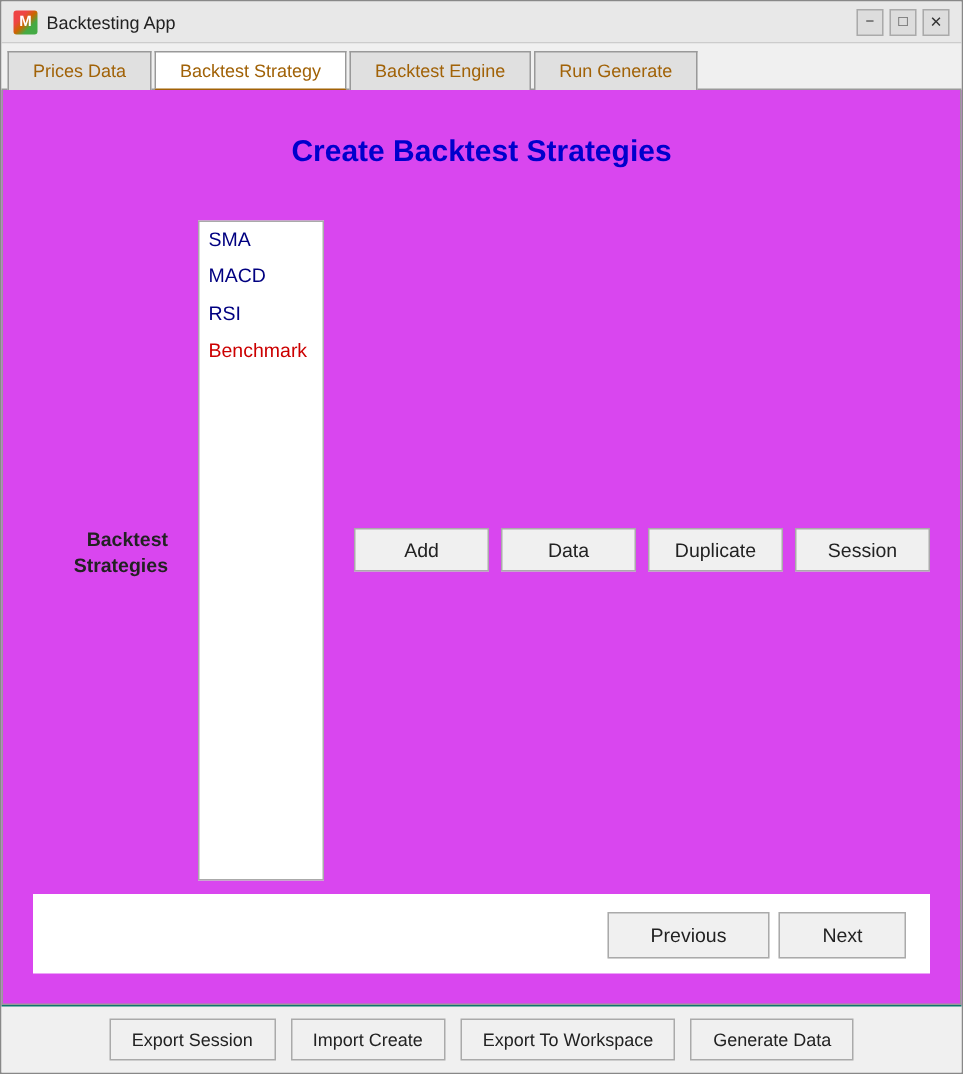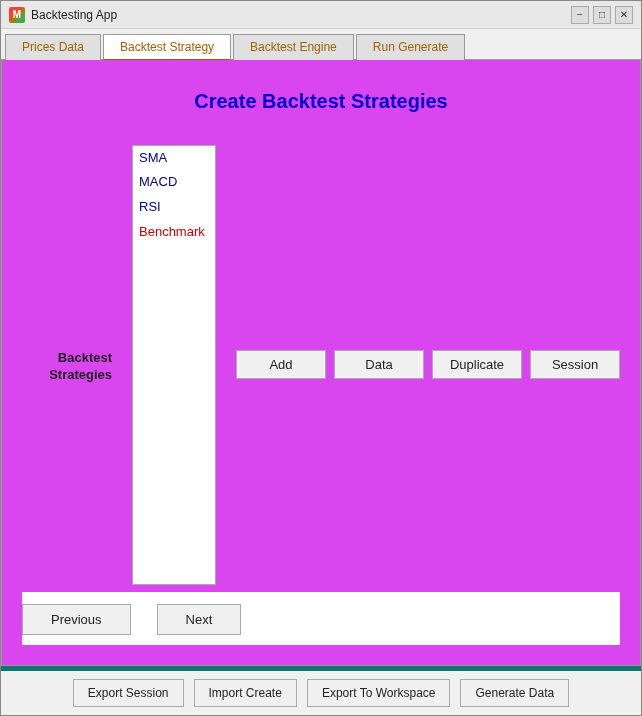--- a/index.html
+++ b/index.html
@@ -181,44 +181,44 @@
       border: 1px solid #aaa;
       background: #f0f0f0;
       cursor: pointer;
       font-size: 13px;
       text-align: center;
       color: #222;
     }
 
     .bottom-nav {
       display: flex;
-      justify-content: flex-start;
+      justify-content: flex-end;
       padding: 12px 16px 10px 0;
-      gap: 26px;
+      gap: 6px;
       background: white;
       border-top: none;
       flex-shrink: 0;
     }
 
     .nav-btn {
       padding: 7px 28px;
       border: 1px solid #aaa;
       background: #f0f0f0;
       cursor: pointer;
       font-size: 13px;
       color: #222;
     }
 
     .footer-bar {
       display: flex;
       justify-content: center;
       gap: 10px;
       padding: 8px 10px;
       background: #f0f0f0;
-      border-top: 5px solid #0f766e;
+      border-top: 1px solid #0f766e;
       flex-shrink: 0;
     }
 
     .footer-btn {
       padding: 6px 14px;
       border: 1px solid #aaa;
       background: #f0f0f0;
       cursor: pointer;
       font-size: 12px;
       color: #222;

